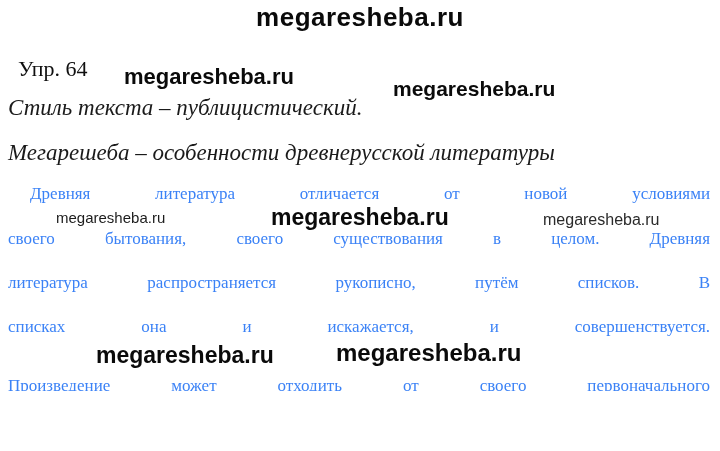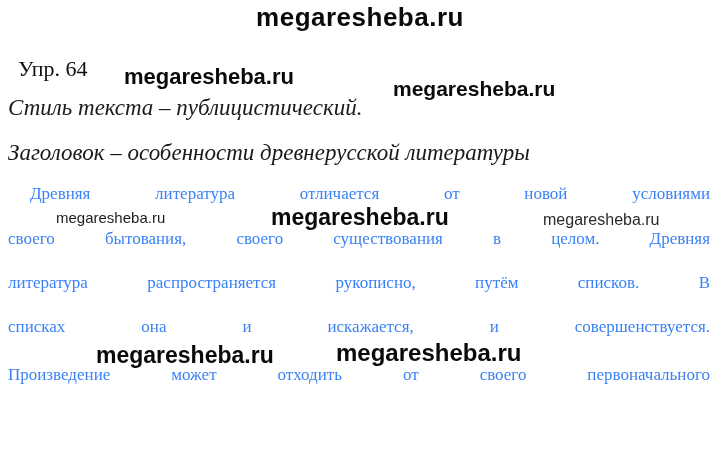--- a/index.html
+++ b/index.html
@@ -39,21 +39,21 @@
     position:absolute;left:8px;width:702px;
     font-size:17px;color:#3b82f6;
     text-align:justify;
     -moz-text-align-last:justify;
     text-align-last:justify;
   }
   .para-line-1{top:184px;padding-left:22px;width:680px;}
   .para-line-2{top:229px;}
   .para-line-3{top:273px;}
   .para-line-4{top:317px;}
-  .para-line-5{top:365px;}
+  .para-line-5{top:376px;}
   
   .wm{
     position:absolute;
     font-family:"Liberation Sans", sans-serif;
     color:#0a0a0a;white-space:nowrap;
   }
   .wm-bold{font-weight:bold;}
   .wm-1{top:64px;left:124px;font-size:22px;}
   .wm-2{top:77px;left:393px;font-size:21px;}
   .wm-3{top:209px;left:56px;font-size:15px;font-weight:normal;color:#1c1c1c;}
@@ -76,21 +76,21 @@
 
   <div class="site-header">megaresheba.ru</div>
 
   <div class="exercise-number">Упр. 64</div>
 
   <span class="wm wm-bold wm-1">megaresheba.ru</span>
   <span class="wm wm-bold wm-2">megaresheba.ru</span>
 
   <div class="text-line style-line">Стиль текста – публицистический.</div>
 
-  <div class="text-line title-line">Заголовок – особенности древнерусской литературы</div>
+  <div class="text-line title-line">Мегарешеба – особенности древнерусской литературы</div>
 
   <div class="para-line para-line-1">Древняя литература отличается от новой условиями</div>
 
   <span class="wm wm-3">megaresheba.ru</span>
   <span class="wm wm-bold wm-4">megaresheba.ru</span>
   <span class="wm wm-5">megaresheba.ru</span>
 
   <div class="para-line para-line-2">своего бытования, своего существования в целом. Древняя</div>
 
   <div class="para-line para-line-3">литература распространяется рукописно, путём списков. В</div>

